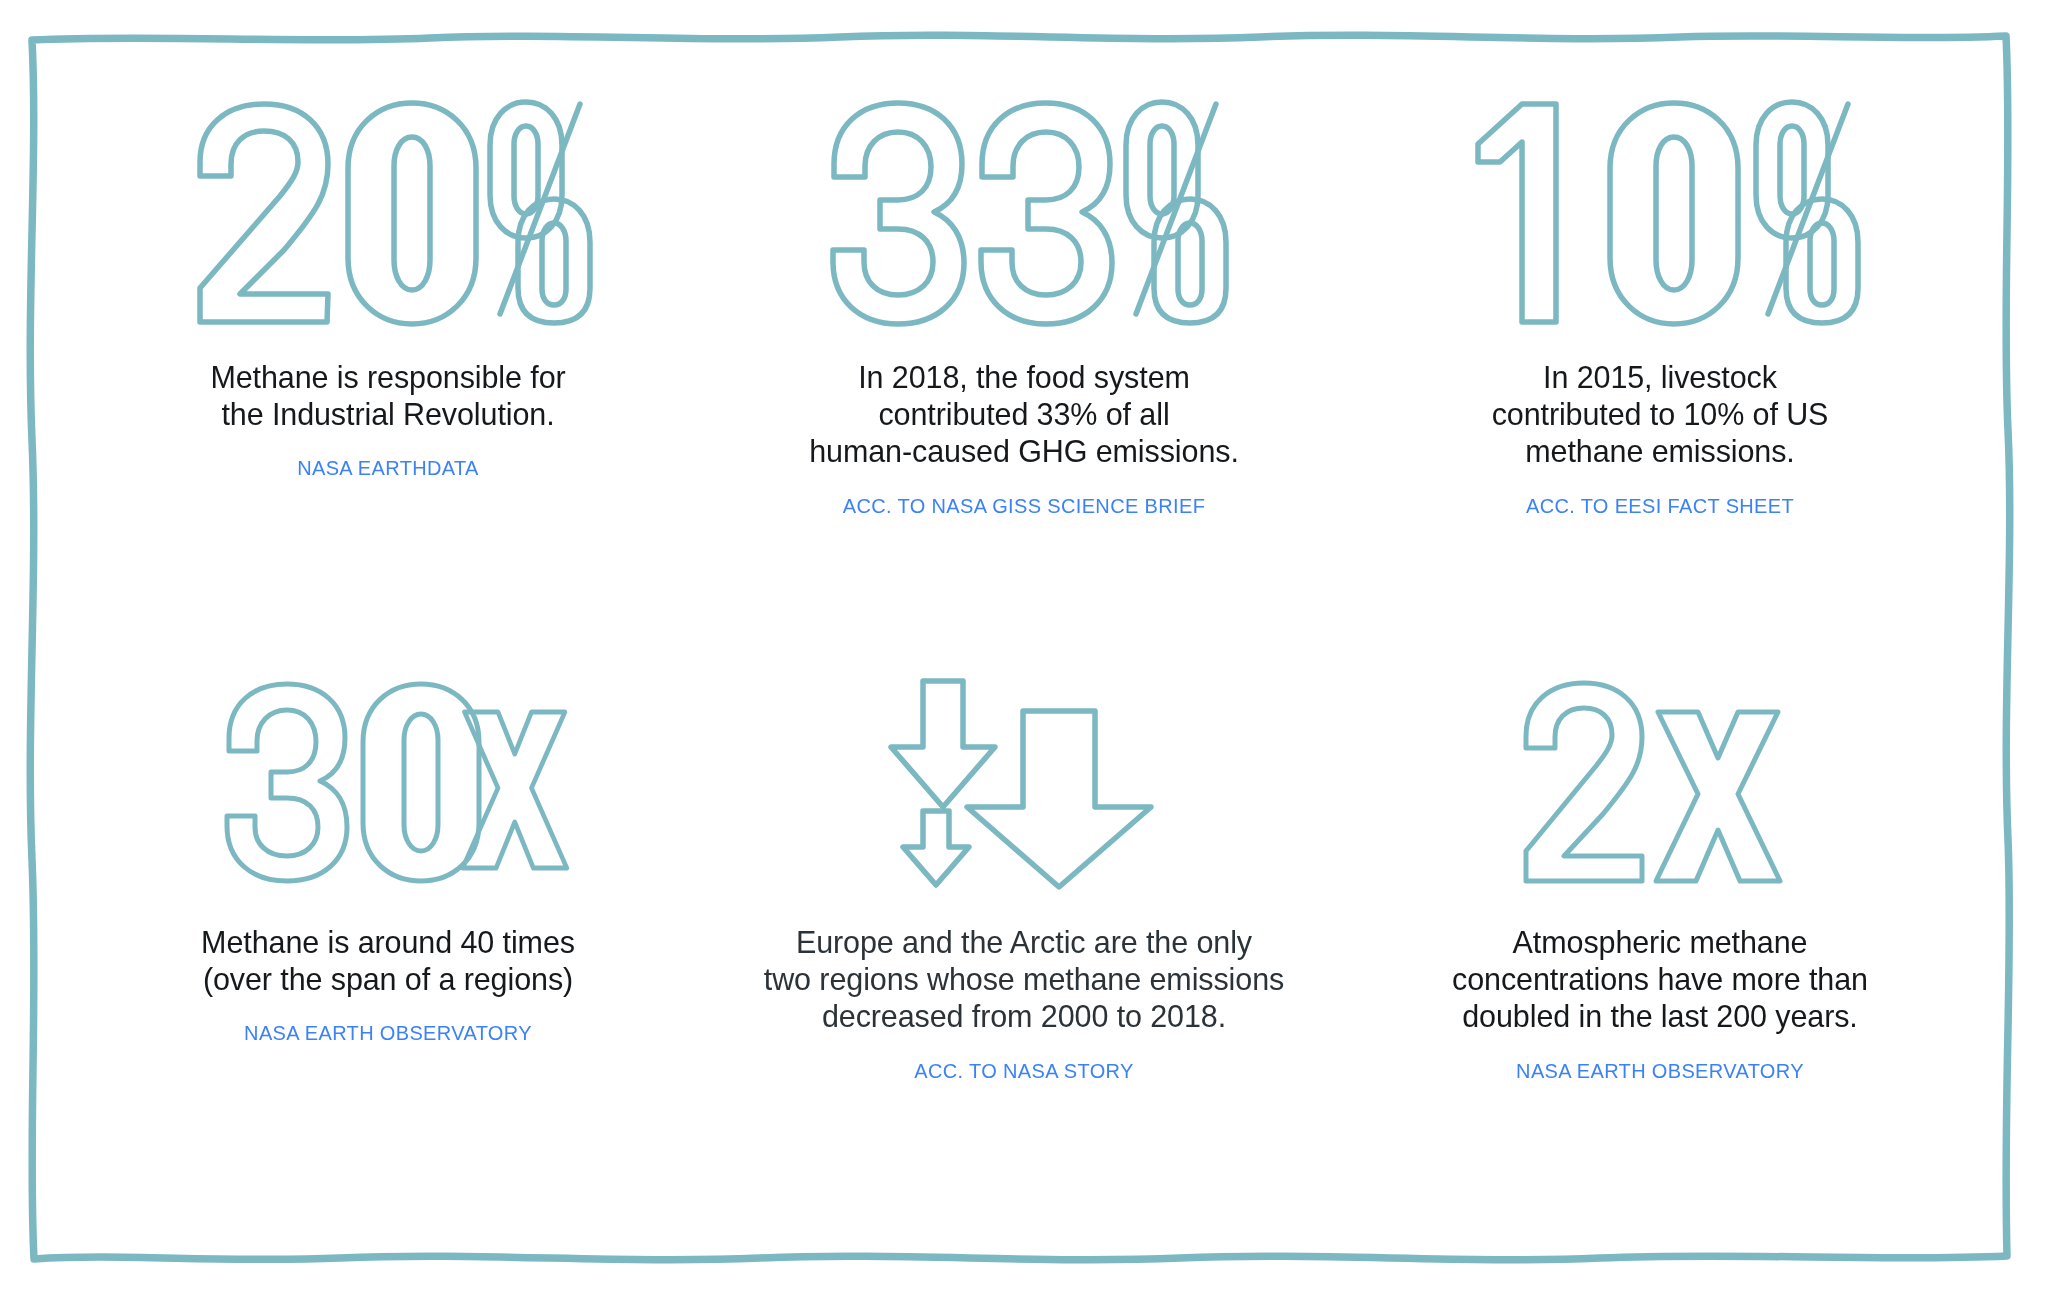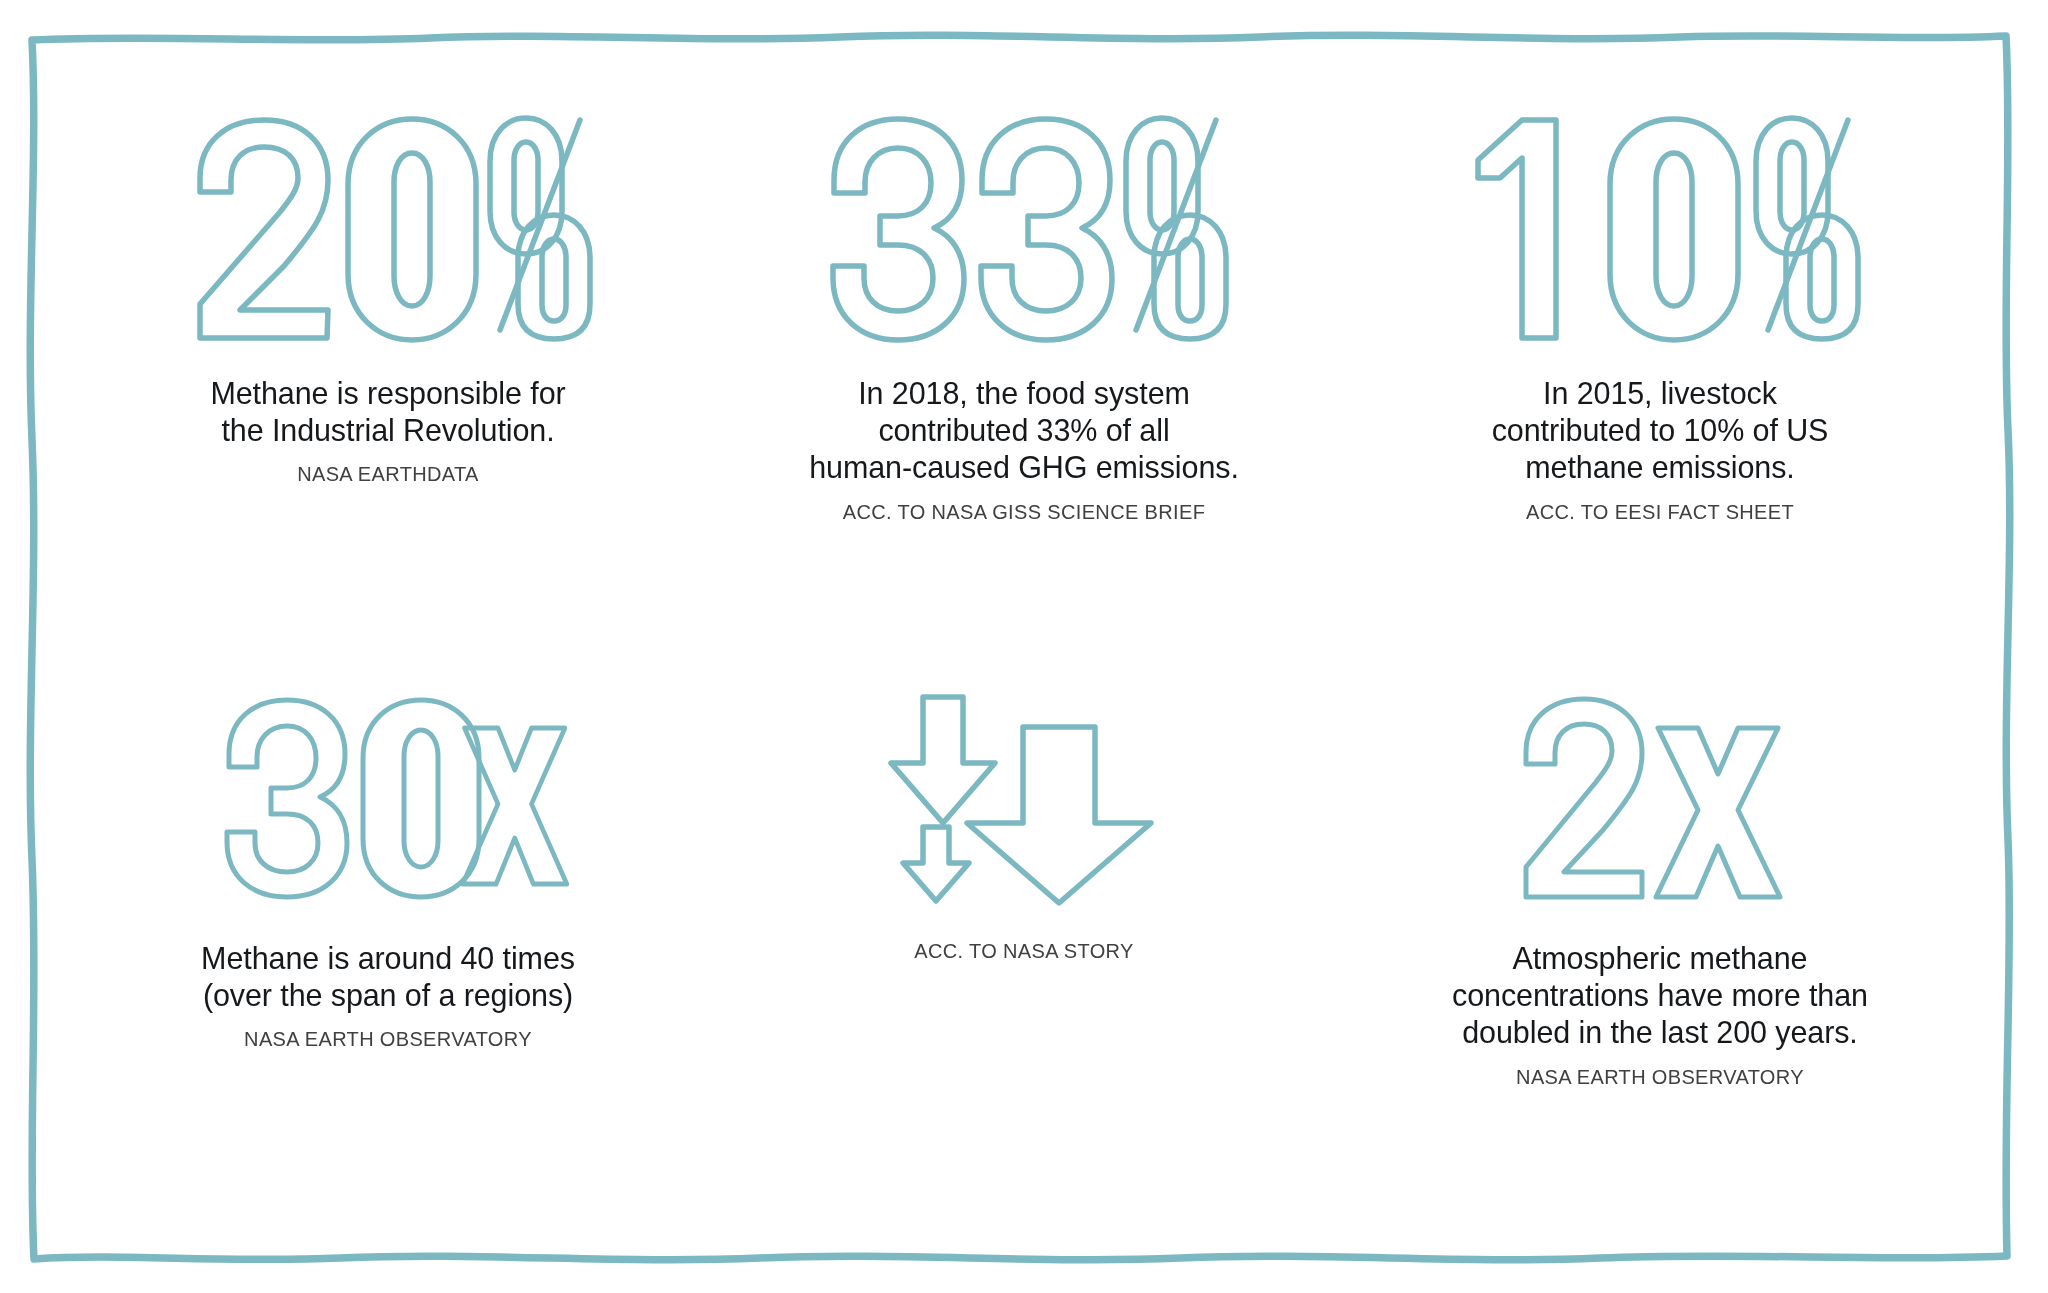--- a/index.html
+++ b/index.html
@@ -19,21 +19,21 @@
     position: absolute;
     left: 0; top: 0;
     width: 2048px;
     height: 1293px;
     pointer-events: none;
   }
 
   .grid {
     position: absolute;
     left: 70px;
-    top: 96px;
+    top: 80px;
     width: 1908px;
     height: 1140px;
     display: grid;
     grid-template-columns: repeat(3, 1fr);
     grid-template-rows: repeat(2, 1fr);
     column-gap: 0px;
     row-gap: 10px;
   }
 
   .cell {
@@ -61,23 +61,23 @@
     font-weight: 400;
     letter-spacing: -0.1px;
     max-width: 560px;
     margin-top: 14px;
   }
   .caption .line { display: block; white-space: nowrap; }
 
   .cell-mid .caption { color: #2b3338; max-width: 620px; }
 
   .source {
-    margin-top: 14px;
+    margin-top: 24px;
     text-align: center;
-    color: #404040;
+    color: #3b82f6;
     font-size: 20px;
     letter-spacing: 0.35px;
     font-weight: 400;
     text-transform: uppercase;
   }
 
   
   .row2 .stat-visual { height: 255px; }
 </style>
 </head>
@@ -203,20 +203,25 @@
           <g>
             <path d="M34,136 L60,136 L60,172 L80,172 L47,210 L14,172 L34,172 Z"></path>
           </g>
 
           <g>
             <path d="M134,36 L206,36 L206,132 L262,132 L170,212 L78,132 L134,132 Z"></path>
           </g>
         </g>
       </svg>
     </div>
+    <div class="caption">
+      <span class="line">Europe and the Arctic are the only</span>
+      <span class="line">two regions whose methane emissions</span>
+      <span class="line">decreased from 2000 to 2018.</span>
+    </div>
     <div class="source">ACC. TO NASA STORY</div>
   </div>
 
   <div class="cell row2">
     <div class="stat-visual">
       <svg width="280" height="205" viewBox="0 0 280 205">
         <g fill="none" stroke="#7cb8c1" stroke-width="5" stroke-linejoin="round" stroke-linecap="round">
 
           <path d="M6,56 C6,23 30,3 64,3 C98,3 122,23 122,57 C122,84 111,100 83,134 L44,176 L122,176 L122,201 L6,201 L6,171 L76,86 C87,72 92,64 92,55 C92,38 81,28 64,28 C46,28 35,39 35,57 L35,68 L6,68 Z"></path>
 

